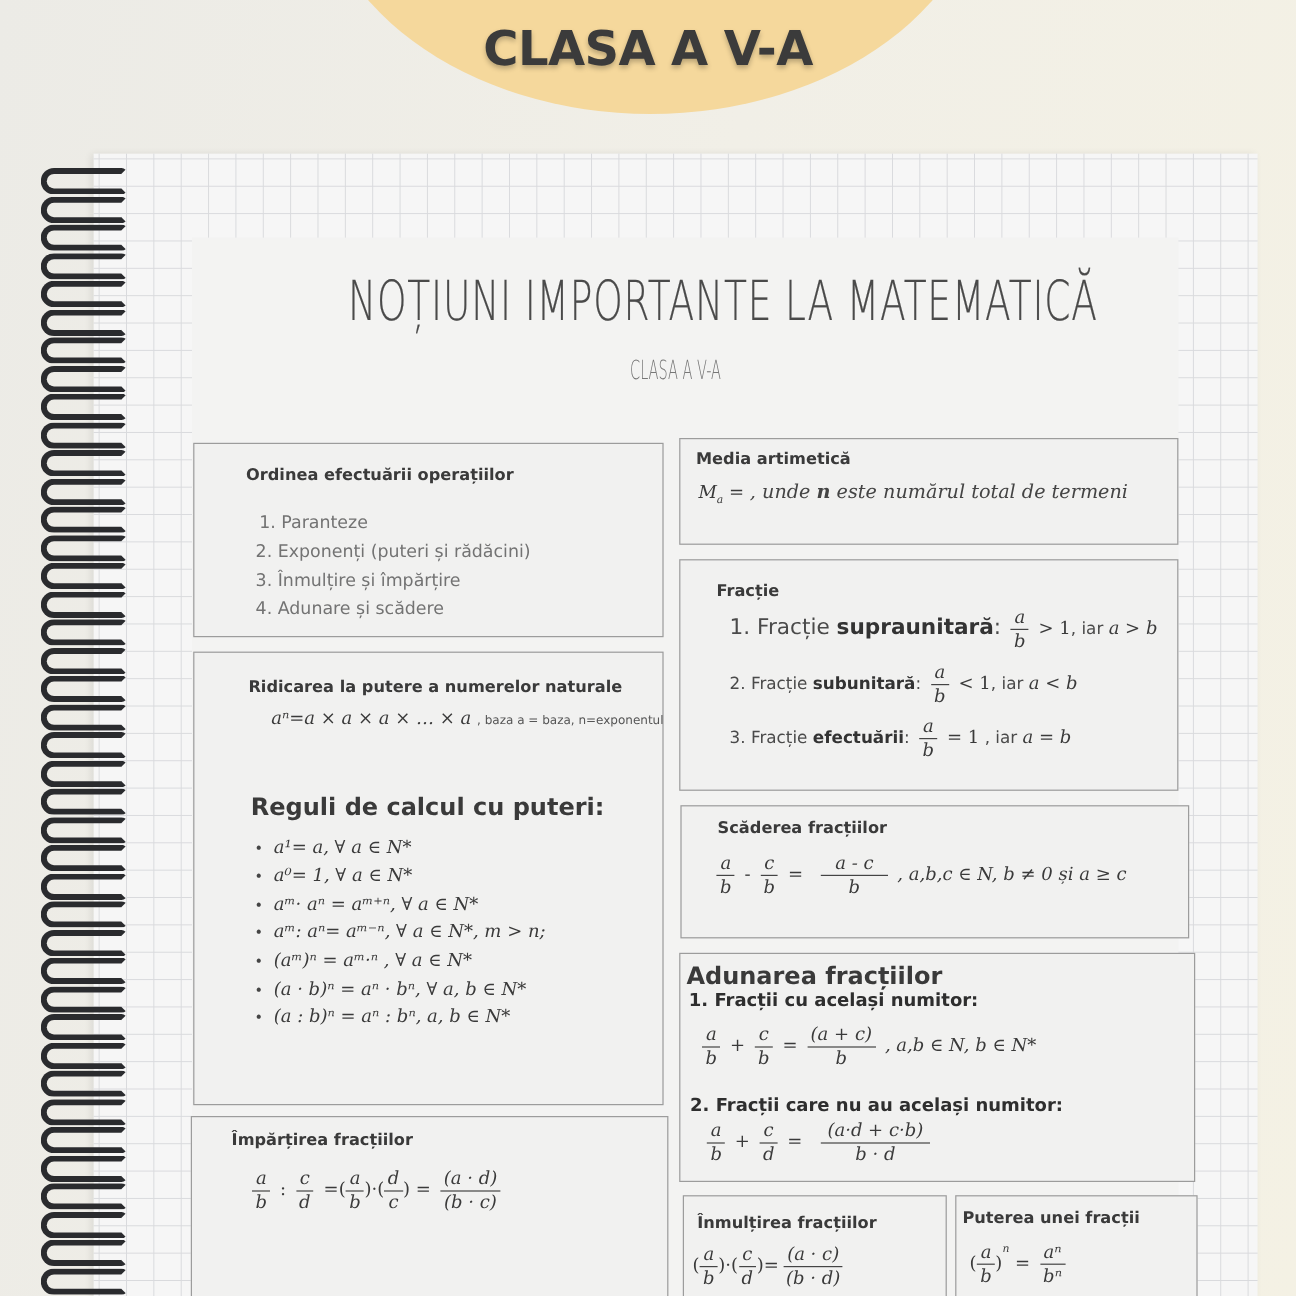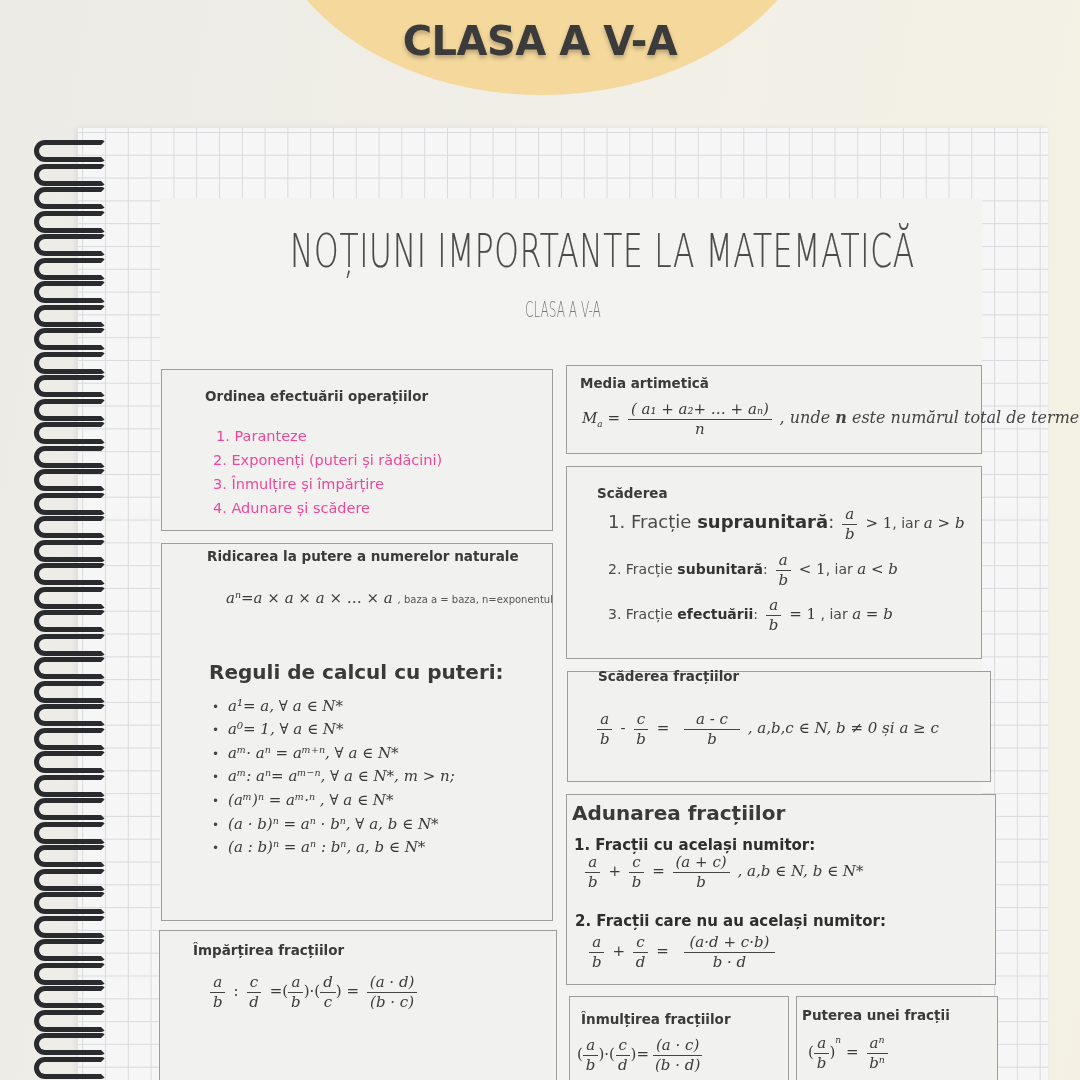--- a/index.html
+++ b/index.html
@@ -48,21 +48,21 @@
     font-weight: 200;
   }
   .box {
     position: absolute; background: #f1f1f0; border: 1.5px solid #9c9c9c;
   }
   .box-heading {
     font-family: "DejaVu Sans", sans-serif; font-weight: bold; font-size: 13.5px; color: #3a3a3a;
     position: absolute; white-space: nowrap;
   }
   .list-item {
-    font-family: "DejaVu Sans", sans-serif; font-size: 14.5px; color: #ec4899;
+    font-family: "DejaVu Sans", sans-serif; font-size: 14.5px; color: #737373;
     position: absolute; white-space: nowrap;
   }
   .math {
     font-family: "DejaVu Serif", serif; font-style: italic; color: #3a3a3a;
     position: absolute; white-space: nowrap;
   }
   .math .up { font-style: normal; }
   .frac { display: inline-flex; flex-direction: column; align-items: center; vertical-align: middle; margin: 0 3px; }
   .frac .num { border-bottom: 1px solid #444; padding: 0 3px; line-height: 1.25; }
   .frac .den { padding: 0 3px; line-height: 1.25; }
@@ -142,46 +142,42 @@
 <div class="list-item" style="left:216px; top:428px;">1. Paranteze</div>
 <div class="list-item" style="left:213px; top:452px;">2. Exponenți (puteri și rădăcini)</div>
 <div class="list-item" style="left:213px; top:476px;">3. Înmulțire și împărțire</div>
 <div class="list-item" style="left:213px; top:500px;">4. Adunare și scădere</div>
 
 <div class="box" style="left:566px; top:365px; width:416px; height:89px;"></div>
 <div class="box-heading" style="left:580px; top:375px;">Media artimetică</div>
 <div class="math" style="left:582px; top:400px; font-size:15px;">
   <span>M</span><sub>a</sub>
   <span class="up">=</span>
-  <span class="frac">
-    <span class="num">( a₁ + a₂+ … + aₙ)</span>
-    <span class="den">n</span>
-  </span>
   <span class="note-it"><span>, unde </span><b>n</b><span> este numărul total de termeni</span></span>
 </div>
 
 <div class="box" style="left:161px; top:543px; width:392px; height:378px;"></div>
-<div class="box-heading" style="left:207px; top:548px;">Ridicarea la putere a numerelor naturale</div>
+<div class="box-heading" style="left:207px; top:565px;">Ridicarea la putere a numerelor naturale</div>
 <div class="math" style="left:226px; top:589px; font-size:15px;">
   <span>aⁿ=a × a × a × … × a</span>
   <span class="note">, baza a = baza, n=exponentul</span>
 </div>
 <div class="box-heading" style="left:209px; top:660px; font-size:20px;">Reguli de calcul cu puteri:</div>
 <div>
   <div class="math rule-line" style="left:212px; top:697px;"><span class="bullet">•</span><span>a¹= a, ∀ a ∈ N*</span></div>
   <div class="math rule-line" style="left:212px; top:720px;"><span class="bullet">•</span><span>a⁰= 1, ∀ a ∈ N*</span></div>
   <div class="math rule-line" style="left:212px; top:744px;"><span class="bullet">•</span><span>aᵐ· aⁿ =  aᵐ⁺ⁿ, ∀ a ∈ N*</span></div>
   <div class="math rule-line" style="left:212px; top:767px;"><span class="bullet">•</span><span>aᵐ: aⁿ= aᵐ⁻ⁿ, ∀ a ∈ N*, m &gt; n;</span></div>
   <div class="math rule-line" style="left:212px; top:791px;"><span class="bullet">•</span><span>(aᵐ)ⁿ = aᵐ·ⁿ ,  ∀ a ∈ N*</span></div>
   <div class="math rule-line" style="left:212px; top:815px;"><span class="bullet">•</span><span>(a · b)ⁿ = aⁿ · bⁿ,  ∀  a, b ∈ N*</span></div>
   <div class="math rule-line" style="left:212px; top:838px;"><span class="bullet">•</span><span>(a : b)ⁿ = aⁿ : bⁿ, a, b ∈ N*</span></div>
 </div>
 
 <div class="box" style="left:566px; top:466px; width:416px; height:193px;"></div>
-<div class="box-heading" style="left:597px; top:485px;">Scăderea</div>
+<div class="box-heading" style="left:597px; top:485px;">Fracție</div>
 <div class="math" style="left:608px; top:505px; font-size:15px;">
   <span class="sans" style="font-size:18px;"><span>1. Fracție </span><b>supraunitară</b>:</span>
   <span class="frac">
       <span class="num">a</span>
       <span class="den">b</span>
     </span>
   <span class="up">&gt; 1</span><span class="sans" style="font-size:14px;">, iar </span><span>a &gt; b</span>
 </div>
 <div class="math" style="left:608px; top:551px; font-size:15px;">
   <span class="sans" style="font-size:14px;"><span>2. Fracție </span><b>subunitară</b>:</span>
@@ -194,42 +190,42 @@
 <div class="math" style="left:608px; top:596px; font-size:15px;">
   <span class="sans" style="font-size:14px;"><span>3. Fracție </span><b>efectuării</b>:</span>
   <span class="frac">
       <span class="num">a</span>
       <span class="den">b</span>
     </span>
   <span class="up">= 1</span><span class="sans" style="font-size:14px;"> , iar </span><span>a = b</span>
 </div>
 
 <div class="box" style="left:567px; top:671px; width:424px; height:111px;"></div>
-<div class="box-heading" style="left:598px; top:668px;">Scăderea fracțiilor</div>
+<div class="box-heading" style="left:598px; top:682px;">Scăderea fracțiilor</div>
 <div class="math" style="left:594px; top:710px; font-size:15px;">
   <span class="frac">
       <span class="num">a</span>
       <span class="den">b</span>
     </span>
   <span class="up">-</span>
   <span class="frac">
       <span class="num">c</span>
       <span class="den">b</span>
     </span>
   <span class="up">=</span>
   <span class="frac" style="margin-left:10px;">
       <span class="num" style="padding:0 12px;">a - c</span>
       <span class="den">b</span>
     </span>
   <span>, a,b,c ∈ N, b ≠ 0 și a ≥ c</span>
 </div>
 
 <div class="box" style="left:566px; top:794px; width:430px; height:191px;"></div>
 <div class="box-heading" style="left:572px; top:801px; font-size:20px;">Adunarea fracțiilor</div>
-<div class="section-heading-lg" style="left:574px; top:824px;margin-top:12px;">1. Fracții cu același numitor:</div>
+<div class="section-heading-lg" style="left:574px; top:824px;">1. Fracții cu același numitor:</div>
 <div class="math" style="left:582px; top:853px; font-size:15px;">
   <span class="frac">
       <span class="num">a</span>
       <span class="den">b</span>
     </span>
   <span class="up">+</span>
   <span class="frac">
       <span class="num">c</span>
       <span class="den">b</span>
     </span>

